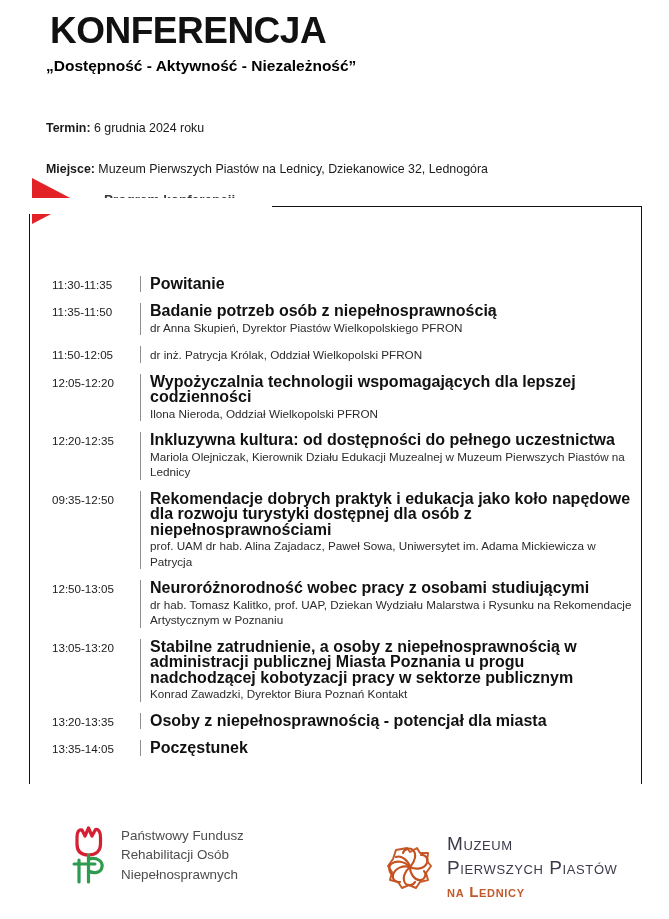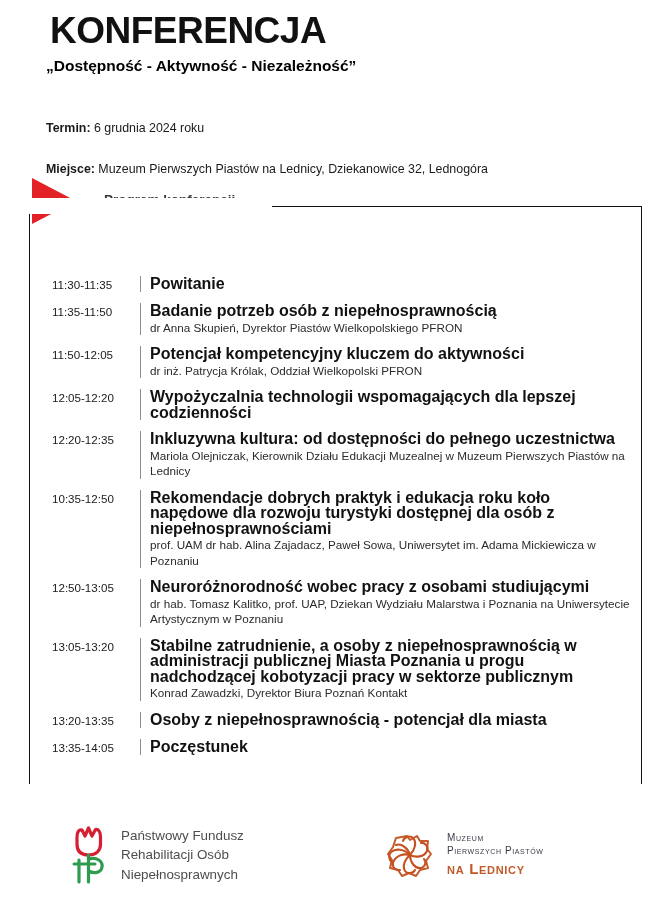--- a/index.html
+++ b/index.html
@@ -192,21 +192,21 @@
   .museum-mark {
     width: 48px;
     height: 46px;
     flex: 0 0 48px;
   }
   .museum-text {
     margin-left: 13px;
   }
   .museum-line1,
   .museum-line2 {
-    font-size: 10px;
+    font-size: 19px;
     color: #3b3b4a;
     letter-spacing: 0.6px;
     line-height: 1.28;
     font-variant: small-caps;
     white-space: nowrap;
   }
   .museum-line3 {
     font-size: 15px;
     color: #C05A2A;
     letter-spacing: 0.7px;
@@ -256,53 +256,53 @@
       <div class="row-divider"></div>
       <div class="row-body">
         <div class="row-title">Badanie potrzeb osób z niepełnosprawnością</div>
         <div class="row-speaker">dr Anna Skupień, Dyrektor Piastów Wielkopolskiego PFRON</div>
       </div>
     </div>
     <div class="program-row">
       <div class="row-time">11:50-12:05</div>
       <div class="row-divider"></div>
       <div class="row-body">
-        <div class="row-title">Potencjał kompetencyjny kluczem do aktywności</div>
         <div class="row-speaker">dr inż. Patrycja Królak, Oddział Wielkopolski PFRON</div>
       </div>
     </div>
     <div class="program-row">
       <div class="row-time">12:05-12:20</div>
       <div class="row-divider"></div>
       <div class="row-body">
         <div class="row-title">Wypożyczalnia technologii wspomagających dla lepszej codzienności</div>
+        <div class="row-speaker">Ilona Nieroda, Oddział Wielkopolski PFRON</div>
       </div>
     </div>
     <div class="program-row">
       <div class="row-time">12:20-12:35</div>
       <div class="row-divider"></div>
       <div class="row-body">
         <div class="row-title">Inkluzywna kultura: od dostępności do pełnego uczestnictwa</div>
         <div class="row-speaker">Mariola Olejniczak, Kierownik Działu Edukacji Muzealnej w Muzeum Pierwszych Piastów na Lednicy</div>
       </div>
     </div>
     <div class="program-row">
-      <div class="row-time">10:35-12:50</div>
-      <div class="row-divider"></div>
-      <div class="row-body">
-        <div class="row-title">Rekomendacje dobrych praktyk i edukacja roku koło napędowe dla rozwoju turystyki dostępnej dla osób z niepełnosprawnościami</div>
-        <div class="row-speaker">prof. UAM dr hab. Alina Zajadacz, Paweł Sowa, Uniwersytet im. Adama Mickiewicza w Poznaniu</div>
+      <div class="row-time">09:35-12:50</div>
+      <div class="row-divider"></div>
+      <div class="row-body">
+        <div class="row-title">Rekomendacje dobrych praktyk i edukacja jako koło napędowe dla rozwoju turystyki dostępnej dla osób z niepełnosprawnościami</div>
+        <div class="row-speaker">prof. UAM dr hab. Alina Zajadacz, Paweł Sowa, Uniwersytet im. Adama Mickiewicza w Patrycja</div>
       </div>
     </div>
     <div class="program-row">
       <div class="row-time">12:50-13:05</div>
       <div class="row-divider"></div>
       <div class="row-body">
         <div class="row-title">Neuroróżnorodność wobec pracy z osobami studiującymi</div>
-        <div class="row-speaker">dr hab. Tomasz Kalitko, prof. UAP, Dziekan Wydziału Malarstwa i Poznania na Uniwersytecie Artystycznym w Poznaniu</div>
+        <div class="row-speaker">dr hab. Tomasz Kalitko, prof. UAP, Dziekan Wydziału Malarstwa i Rysunku na Rekomendacje Artystycznym w Poznaniu</div>
       </div>
     </div>
     <div class="program-row">
       <div class="row-time">13:05-13:20</div>
       <div class="row-divider"></div>
       <div class="row-body">
         <div class="row-title">Stabilne zatrudnienie, a osoby z niepełnosprawnością w administracji publicznej Miasta Poznania u progu nadchodzącej kobotyzacji pracy w sektorze publicznym</div>
         <div class="row-speaker">Konrad Zawadzki, Dyrektor Biura Poznań Kontakt</div>
       </div>
     </div>

